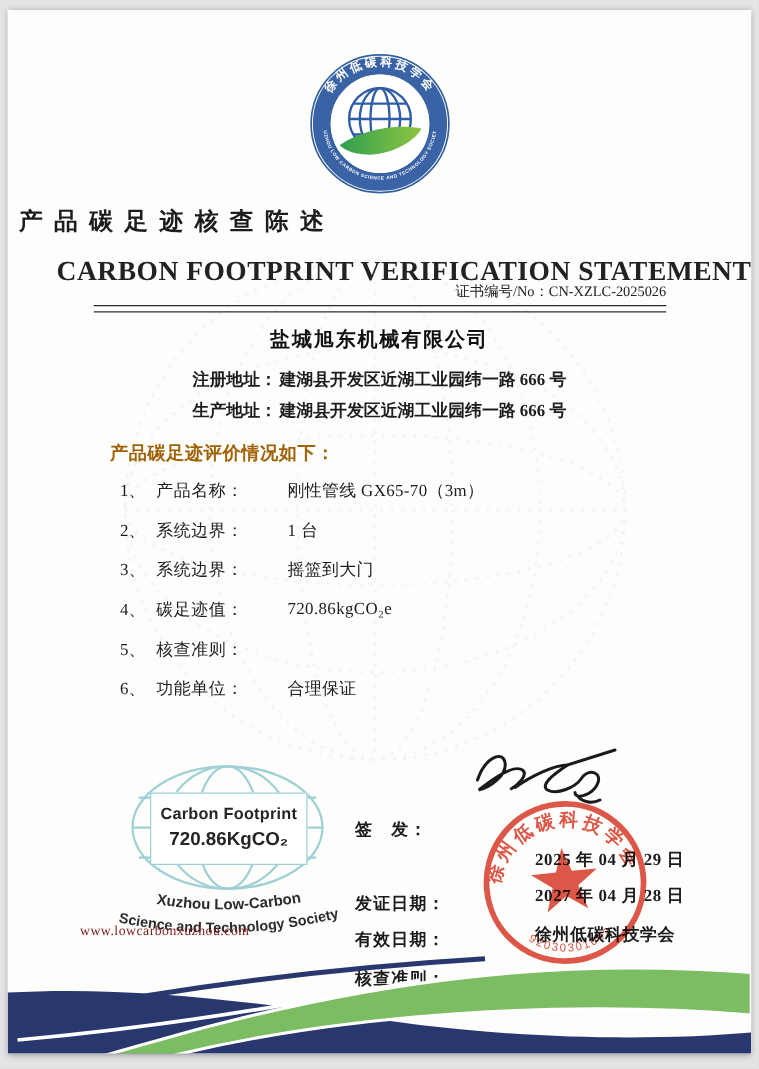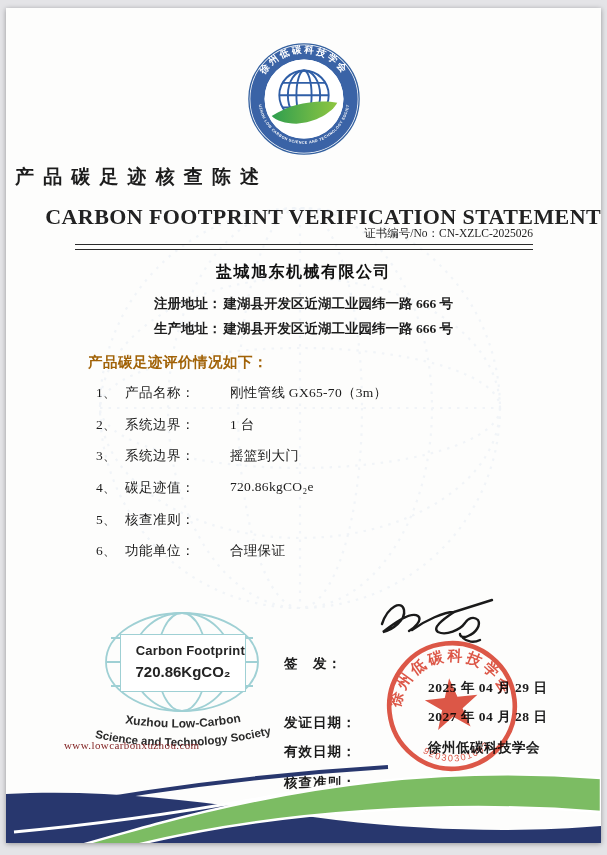--- a/index.html
+++ b/index.html
@@ -29,21 +29,21 @@
   .section-heading{left:82px;top:345px;font-size:14.5px;font-weight:bold;color:#a16207;letter-spacing:.5px;}
   .eval-row{left:82px;width:460px;height:20px;font-size:13.5px;color:#1c1c1c;}
   .eval-row .no{position:absolute;left:8px;}
   .eval-row .lab{position:absolute;left:37px;letter-spacing:.5px;}
   .eval-row .val{position:absolute;left:142px;letter-spacing:.3px;}
   
   .badge{left:88px;top:600px;width:176px;height:158px;}
   .badge-box{position:absolute;left:26px;top:26px;width:124px;height:56px;background:#fff;
              border:1.6px solid #9fd0d4;text-align:center;
              font-family:"Liberation Sans","DejaVu Sans",sans-serif;color:#242424;}
-  .badge-box .l1{margin-top:8px;font-size:13px;font-weight:bold;letter-spacing:.2px;text-align:right;}
+  .badge-box .l1{margin-top:8px;font-size:13px;font-weight:bold;letter-spacing:.2px;}
   .badge-box .l2{margin-top:5px;font-size:15px;font-weight:bold;}
   .badge-arc{position:absolute;left:-14px;top:102px;}
   .website{left:58px;top:731px;width:250px;text-align:left;font-size:11px;color:#7f1d1d;letter-spacing:.4px;}
   
   .iss-row{left:278px;width:300px;font-size:13.5px;color:#1b1b1b;font-weight:bold;}
   .iss-row .lab{position:absolute;left:0;letter-spacing:1px;margin-top:35px;}
   .iss-row .val{position:absolute;left:100px;font-weight:bold;letter-spacing:.5px;margin-left:44px;}
   .row-sign{top:612px;} .row-issue{top:671px;} .row-valid{top:700px;} .row-issuer{top:731px;}
   .signature{left:362px;top:582px;}
   .seal{left:376px;top:628px;mix-blend-mode:multiply;opacity:.85;transform:rotate(-6deg);}

